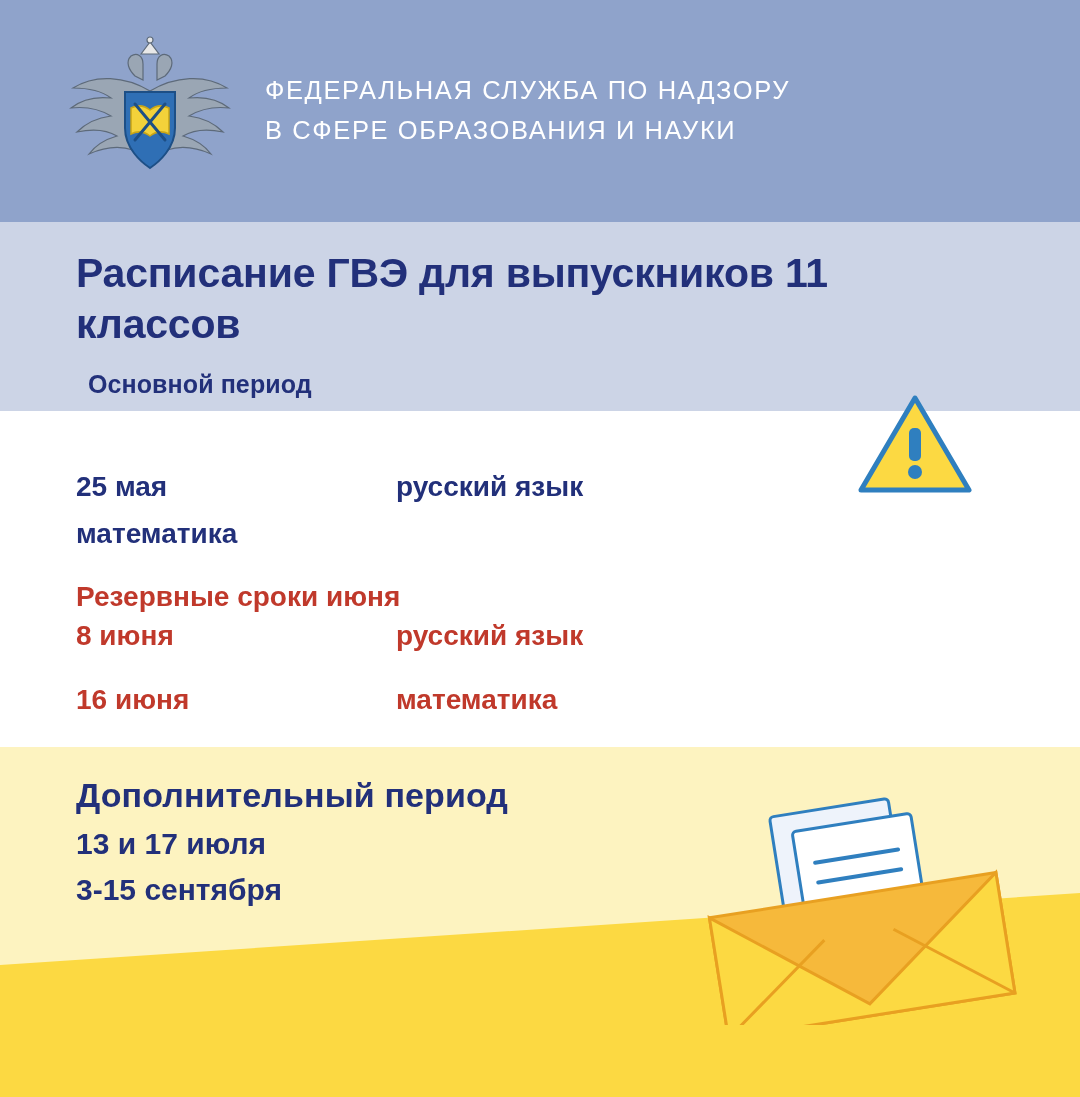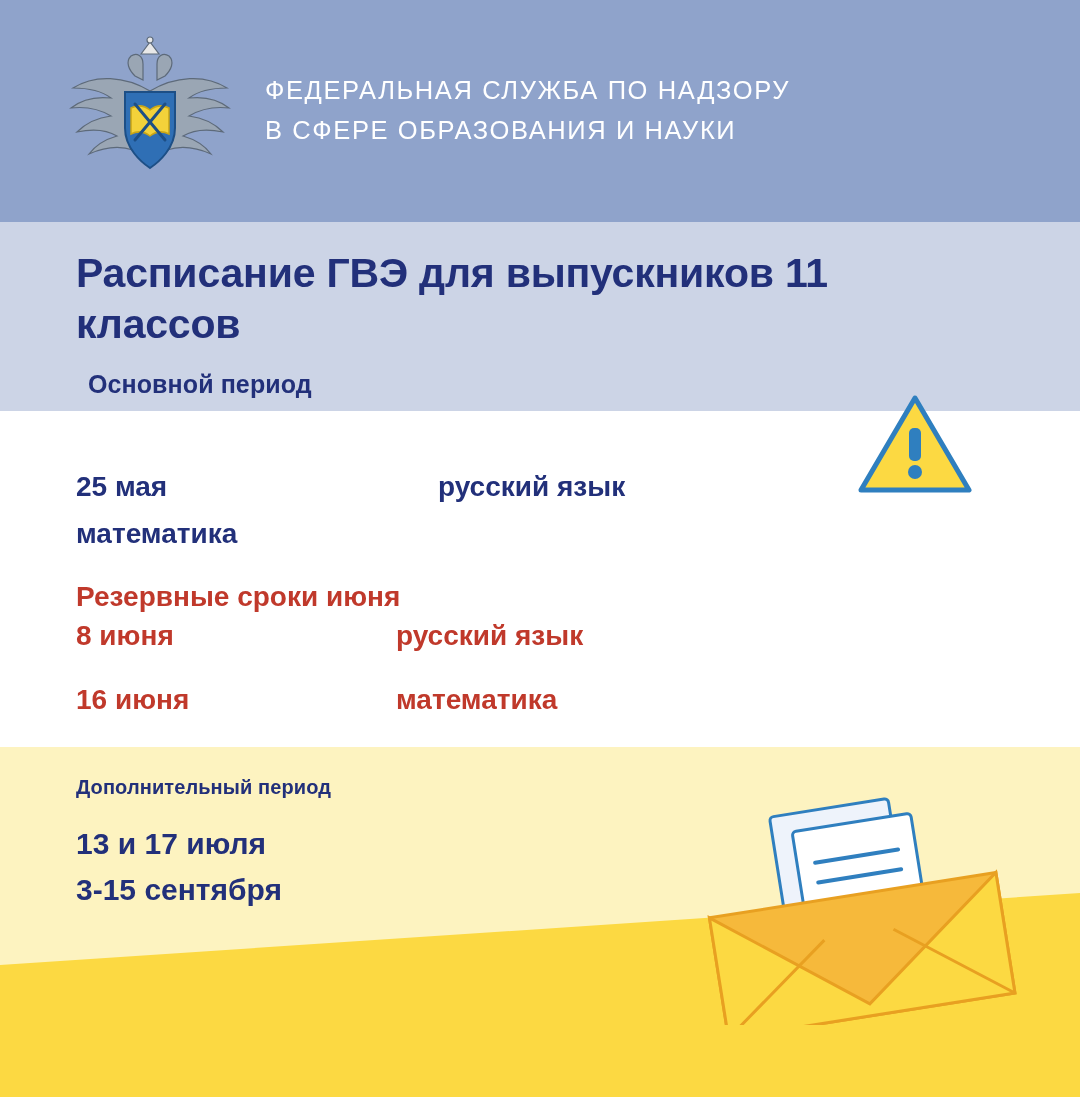--- a/index.html
+++ b/index.html
@@ -95,21 +95,21 @@
     width: 320px;
     font-size: 28px;
     font-weight: 700;
   }
   .row .subject {
     font-size: 28px;
     font-weight: 700;
   }
   .blue { color: #22307a; }
   .red  { color: #c0392b; }
-  .row-r1 { left: 76px; top: 45px; gap: 42px; }
+  .row-r1 { left: 76px; top: 45px; }
   .row-r2 { left: 76px; top: 92px; }
   .reserve-head {
     position: absolute;
     left: 76px;
     top: 155px;
     font-size: 28px;
     font-weight: 700;
     color: #c0392b;
   }
   .row-r3 { left: 76px; top: 194px; }
@@ -138,21 +138,21 @@
     width: 1080px;
     height: 350px;
     background: transparent;
   }
   .yellow-strong svg { display: block; }
 
   .extra-title {
     position: absolute;
     left: 76px;
     top: 29px;
-    font-size: 20px;
+    font-size: 34px;
     font-weight: 700;
     color: #22307a;
     letter-spacing: 0.1px;
   }
   .extra-line1 {
     position: absolute;
     left: 76px;
     top: 80px;
     font-size: 30px;
     font-weight: 700;

